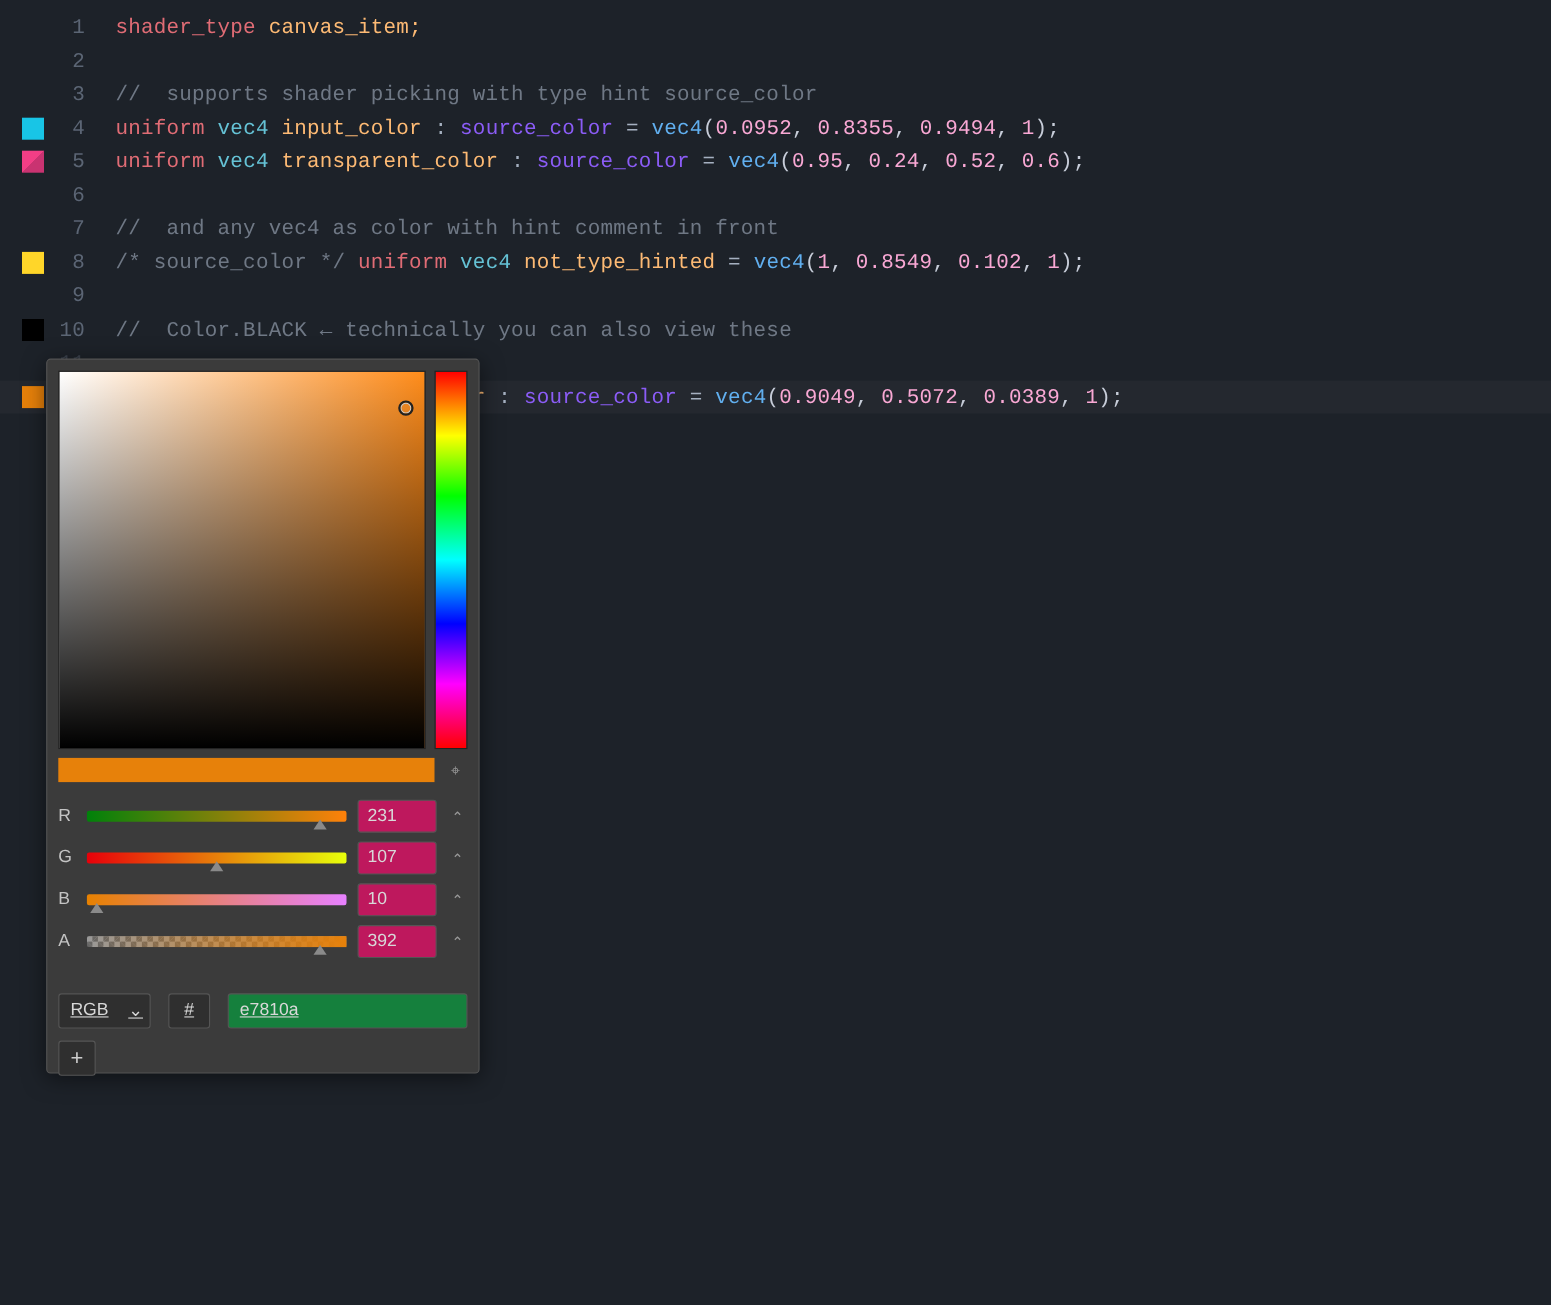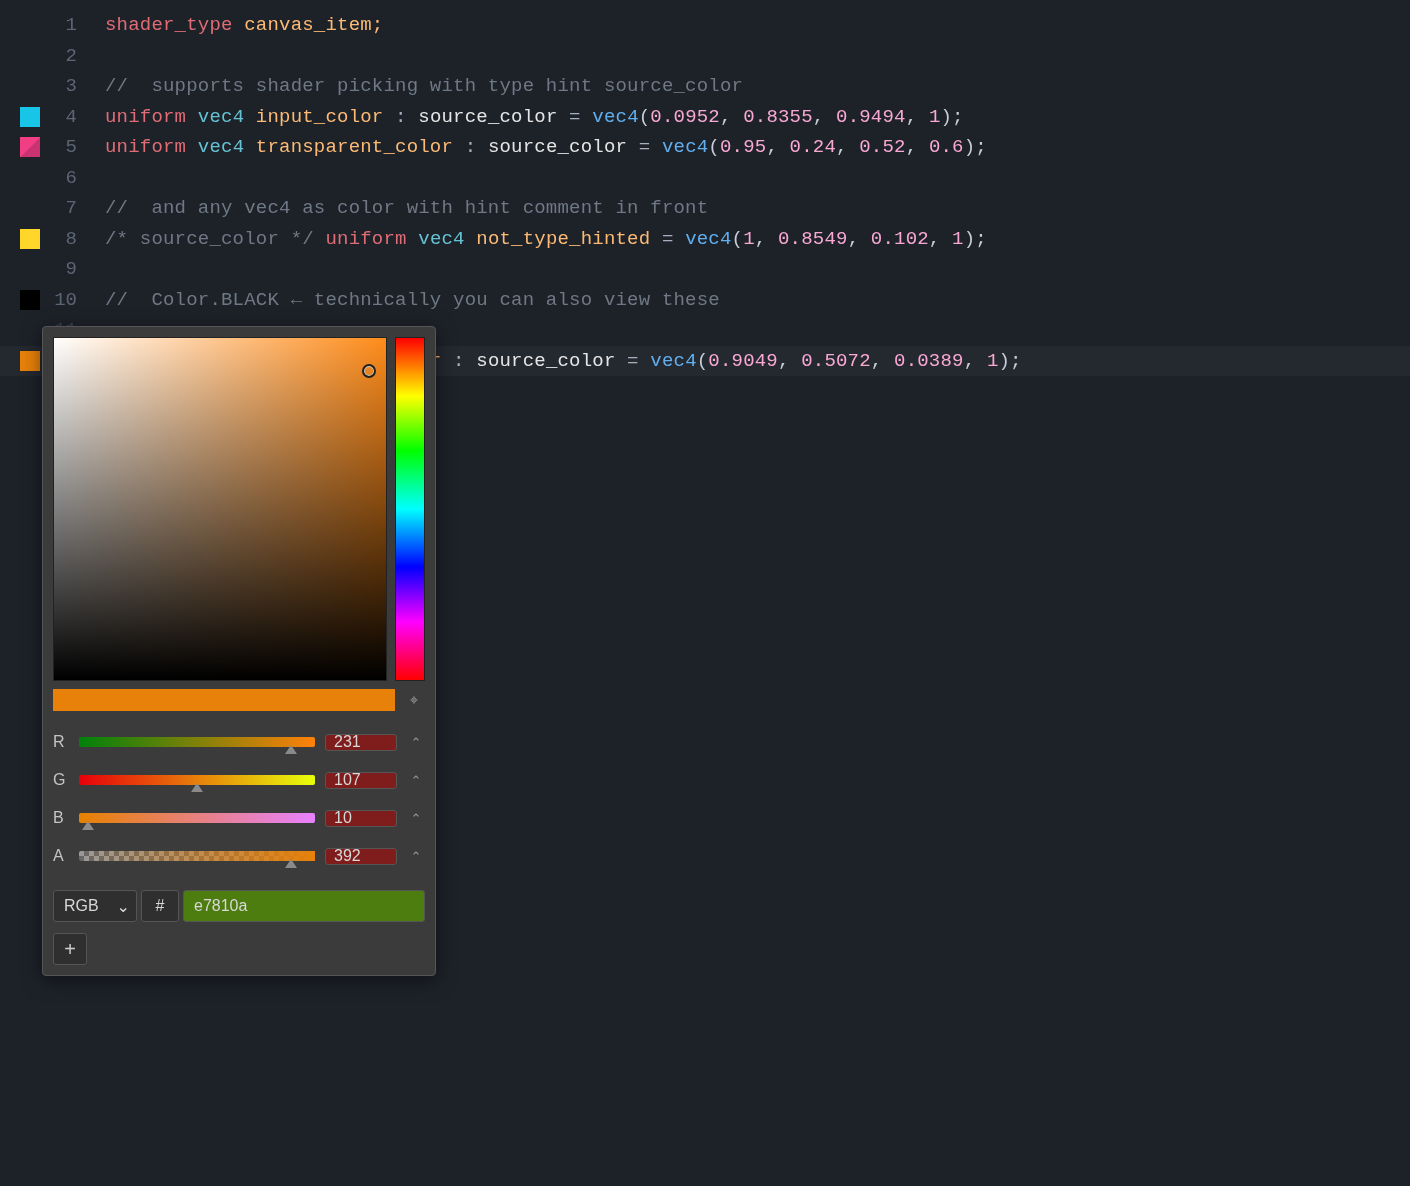--- a/index.html
+++ b/index.html
@@ -37,21 +37,21 @@
     width: 65px;
     text-align: right;
     color: #5b6574;
     padding-right: 28px;
     flex-shrink: 0;
   }
   .code { letter-spacing: 0.2px; }
   .kw   { color: #e06c75; }
   .type { color: #65c2d5; }
   .ident{ color: #fdba74; }
-  .hint { color: #e5e5e5; }
+  .hint { color: #8b5cf6; }
   .fn   { color: #61afef; }
   .num  { color: #f9a8d4; }
   .cmt  { color: #6f7885; font-style: normal; }
   .op   { color: #a5b0c0; }
   .sym  { color: #c7cdd9; }
 
   
   .picker {
     position: absolute;
     left: 42px;
@@ -131,44 +131,45 @@
     position: absolute;
     top: 8px;
     width: 0; height: 0;
     border-left: 6px solid transparent;
     border-right: 6px solid transparent;
     border-bottom: 9px solid #8a8a8a;
     transform: translateX(-50%);
   }
   .ch-value {
     width: 72px;
-    height: 17px;
-    background: #7f1d1d;
+    height: 30px;
+    background: #be185d;
     border: 1px solid #555;
     border-radius: 3px;
     display: flex;
     align-items: center;
     padding: 0 8px;
     color: #d8d8d8;
   }
   .ch-stepper {
     width: 18px;
     height: 30px;
     color: #999;
     display: flex;
     align-items: center;
     justify-content: center;
     font-size: 13px;
   }
   .hex-row {
     display: flex;
-    gap: 4px;
-    margin-top: 14px;
+    gap: 16px;
+    margin-top: 27px;
     align-items: center;
     height: 34px;
+    text-decoration: underline;
   }
   .mode-select {
     width: 84px;
     height: 32px;
     background: #2f2f2f;
     border: 1px solid #555;
     border-radius: 3px;
     display: flex;
     align-items: center;
     padding: 0 6px 0 10px;
@@ -177,21 +178,21 @@
   .hash-box {
     width: 38px; height: 32px;
     background: #2f2f2f;
     border: 1px solid #555;
     border-radius: 3px;
     display: flex; align-items: center; justify-content: center;
   }
   .hex-input {
     flex: 1;
     height: 32px;
-    background: #4d7c0f;
+    background: #15803d;
     border: 1px solid #555;
     border-radius: 3px;
     padding: 0 10px;
     display: flex;
     align-items: center;
     text-align: right;
   }
   .add-row { margin-top: 10px; }
   .add-btn {
     width: 34px; height: 32px;

